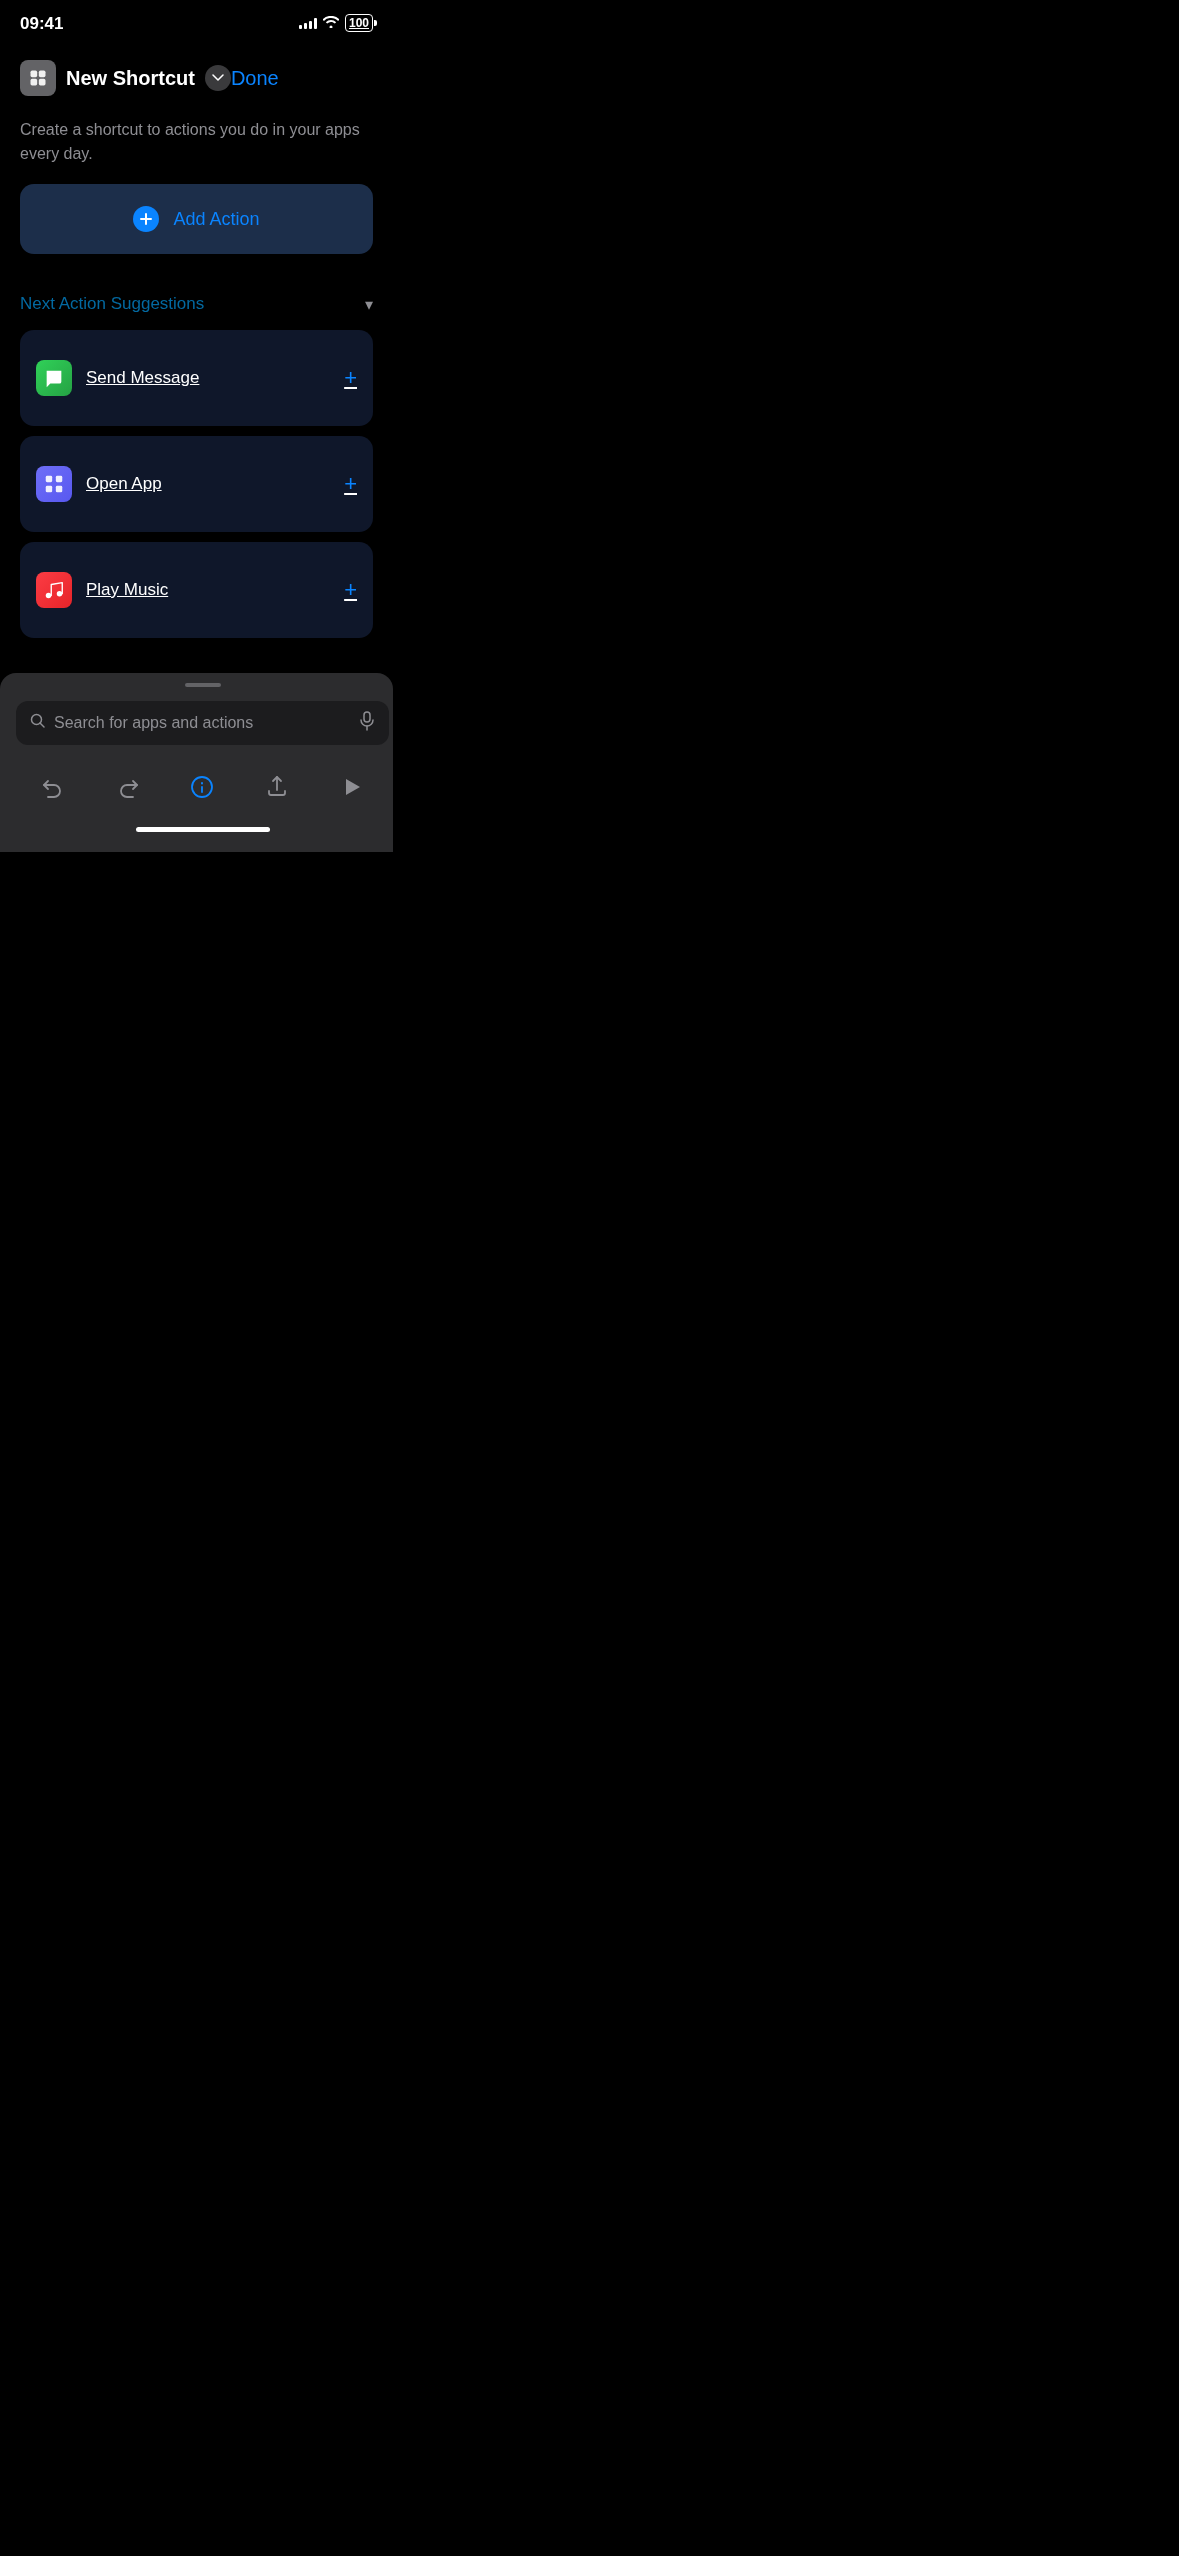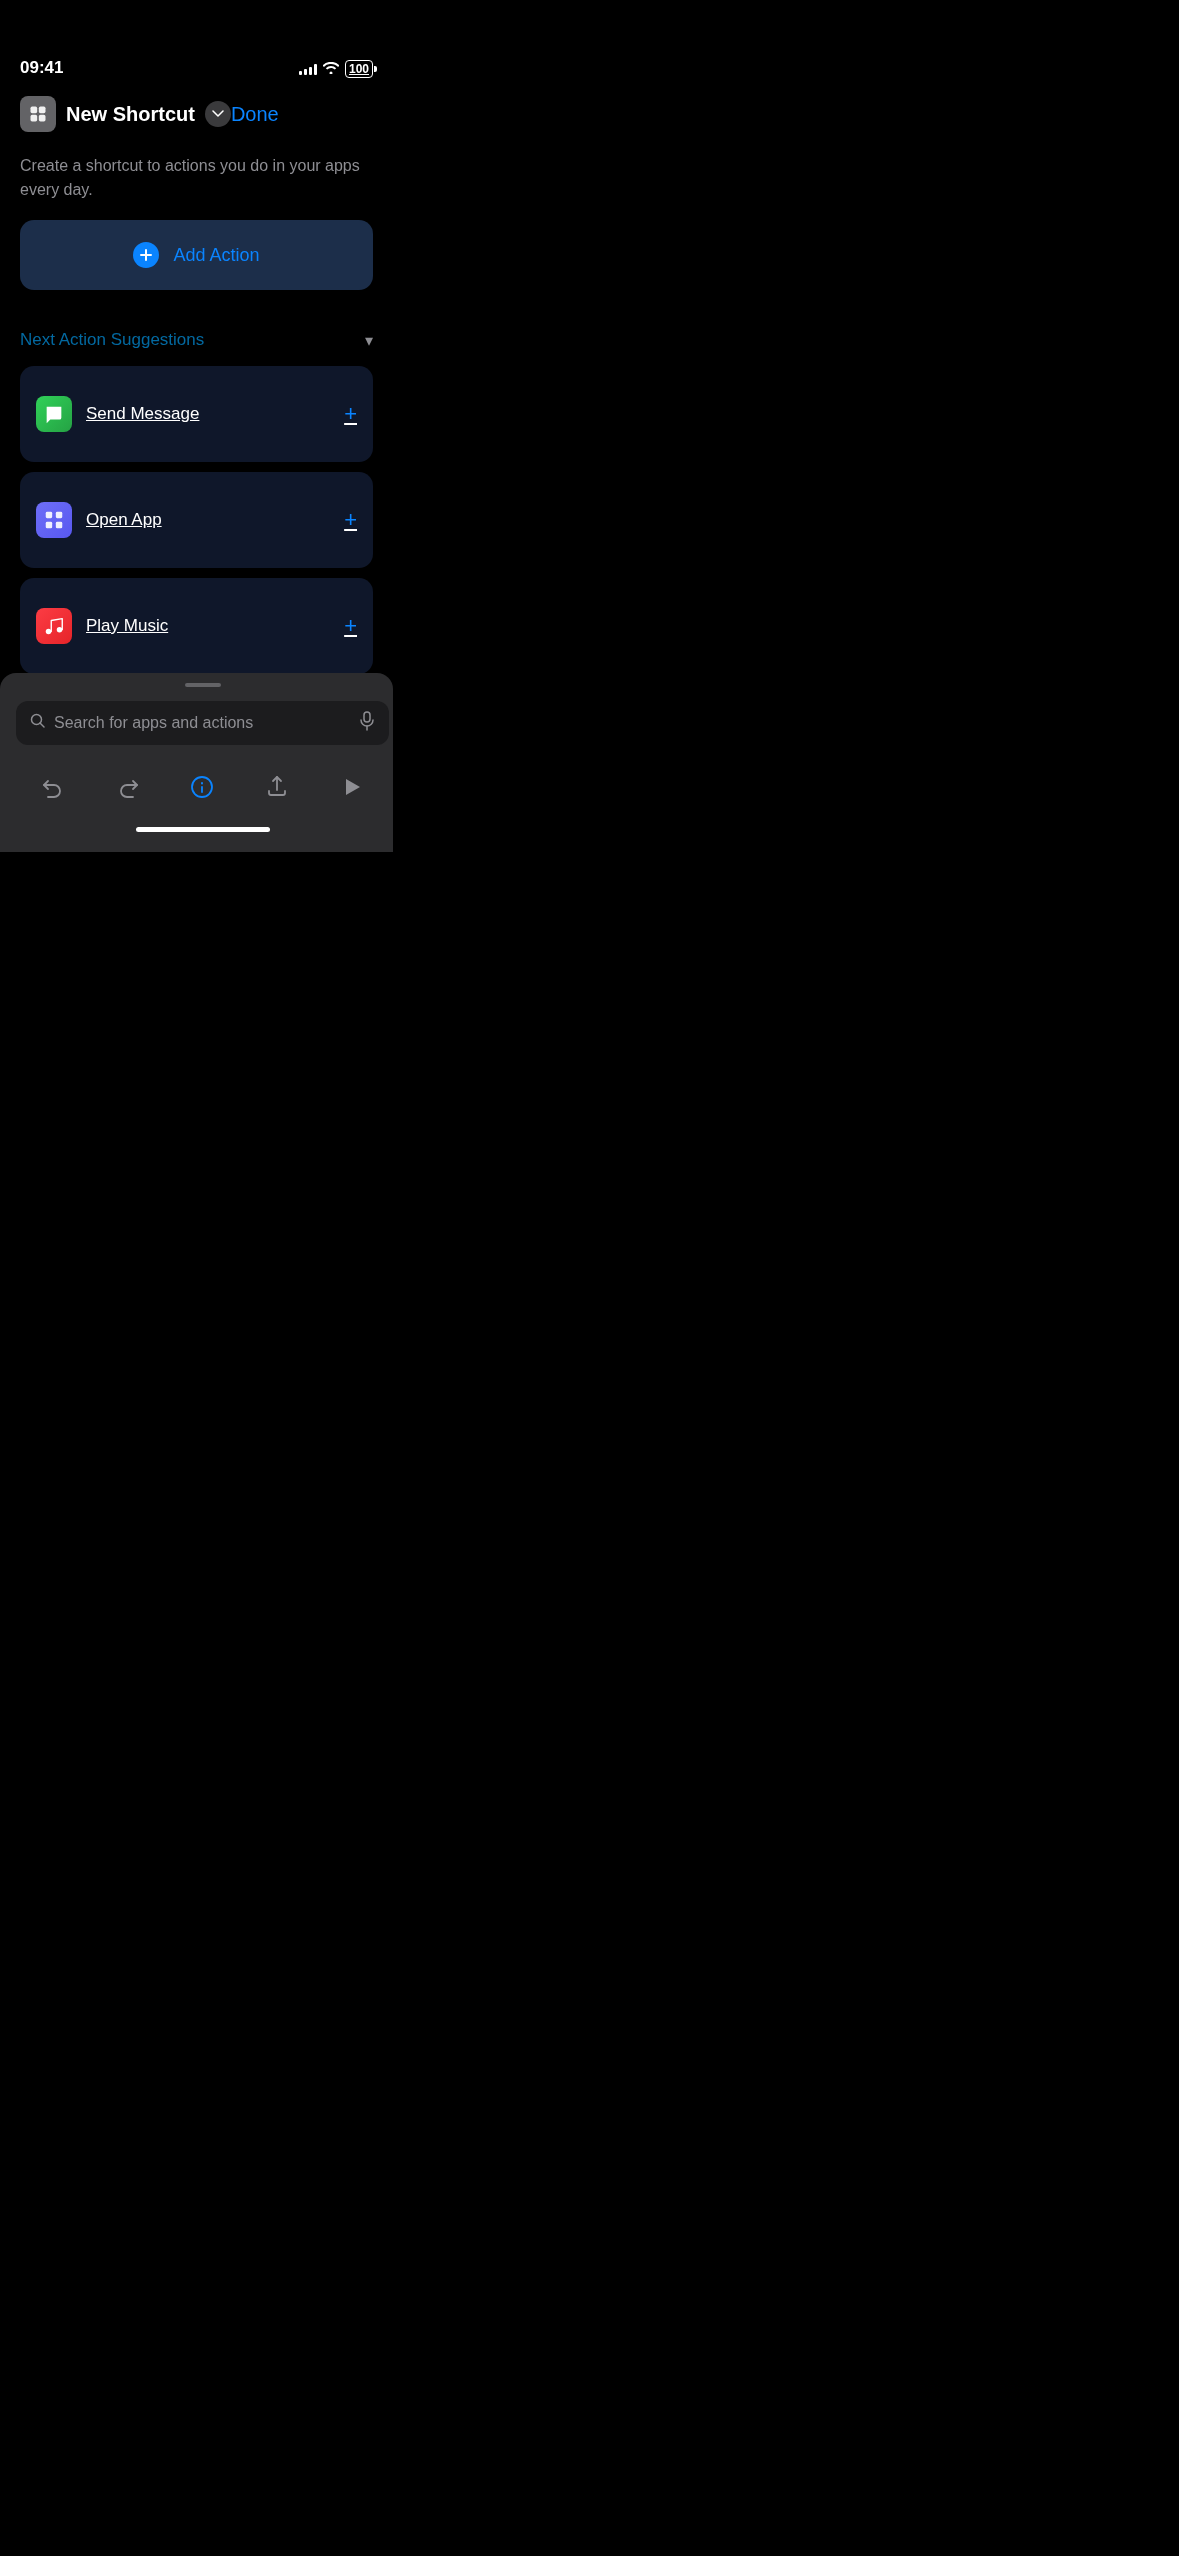--- a/index.html
+++ b/index.html
@@ -12,24 +12,23 @@
       font-family: -apple-system, 'SF Pro Display', 'Helvetica Neue', sans-serif;
       color: #fff;
       overflow: hidden;
       position: relative;
     }
 
     
     .status-bar {
       display: flex;
       justify-content: space-between;
-      align-items: flex-end;
+      align-items: flex-start;
       padding: 14px 20px 8px 20px;
       height: 50px;
-      margin-top: 36px;
     }
 
     .status-time {
       font-size: 17px;
       font-weight: 600;
       color: #fff;
     }
 
     .status-icons {
       display: flex;

